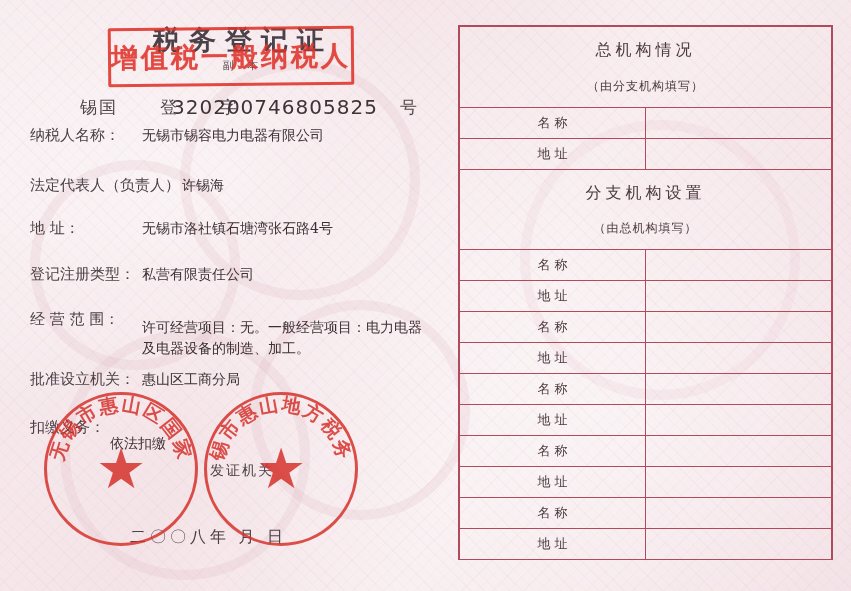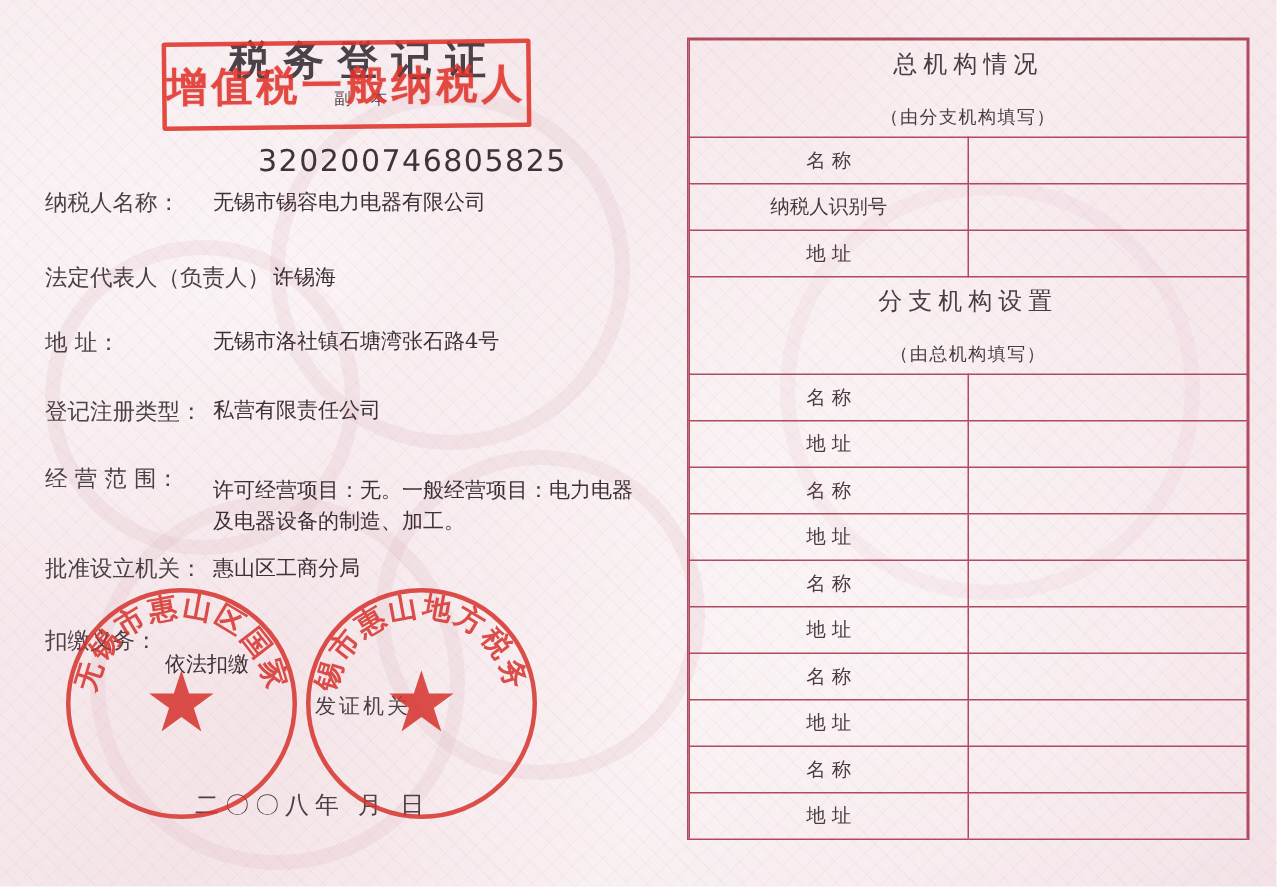--- a/index.html
+++ b/index.html
@@ -251,20 +251,26 @@
   <div class="watermark-ring" style="left:60px; top:330px; width:230px; height:230px;"></div>
   <div class="watermark-ring" style="left:250px; top:300px; width:200px; height:200px;"></div>
   <div class="watermark-ring" style="left:520px; top:120px; width:260px; height:260px; border-color:rgba(222,178,190,0.13);"></div>
 
   <div id="left-panel">
 
     <div id="doc-title">税务登记证</div>
     <div id="doc-subtitle">副  本</div>
     <div id="vat-stamp">增值税一般纳税人</div>
 
+    <div id="number-line">
+      <span class="seg" id="num-prefix">锡国</span>
+      <span class="seg" id="num-zi">登</span>
+      <span class="seg" id="num-deng">字</span>
+      <span class="seg" id="num-hao">号</span>
+    </div>
     <div id="num-value">320200746805825</div>
 
     <div class="field-row" id="row-name">
       <span class="field-label">纳税人名称：</span>
       <span class="field-value">无锡市锡容电力电器有限公司</span>
     </div>
 
     <div class="field-row" id="row-legal">
       <span class="field-label" style="width:150px;">法定代表人（负责人）：</span>
       <span class="field-value" style="left:152px;">许锡海</span>
@@ -327,24 +333,20 @@
         <td class="hdr no-top" colspan="2">
           <div class="main">总机构情况</div>
           <div class="sub">（由分支机构填写）</div>
         </td>
       </tr>
       <tr>
         <td class="lbl">名    称</td>
         <td class="val"></td>
       </tr>
       <tr>
-        <td class="lbl">纳税人识别号</td>
-        <td class="val"></td>
-      </tr>
-      <tr>
         <td class="lbl">地    址</td>
         <td class="val"></td>
       </tr>
 
       <tr>
         <td class="hdr" colspan="2">
           <div class="main">分支机构设置</div>
           <div class="sub">（由总机构填写）</div>
         </td>
       </tr>

